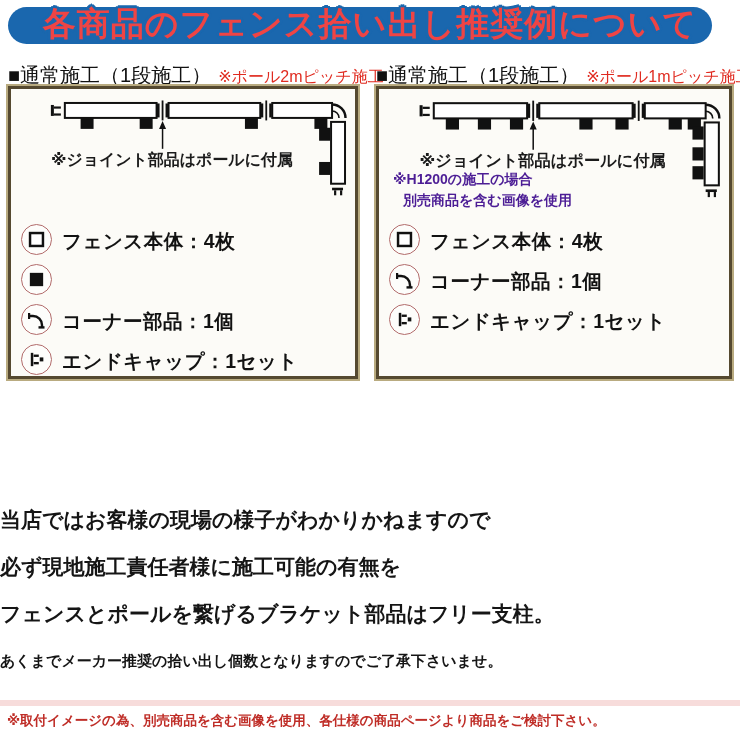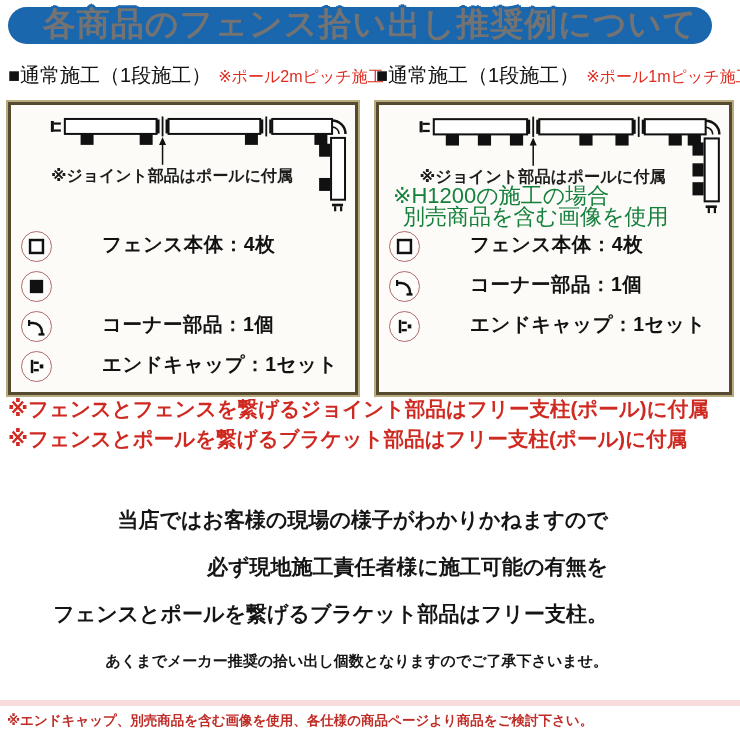--- a/index.html
+++ b/index.html
@@ -6,52 +6,52 @@
   body{
     width:740px;height:740px;background:#ffffff;
     font-family:"Liberation Sans","DejaVu Sans",sans-serif;
   }
   .page{position:relative;width:740px;height:740px;overflow:hidden;background:#fff;}
 
   
   .title-banner{position:absolute;left:8px;top:7px;width:704px;height:37px;
     background:#1a67ae;border-radius:19px;}
   .title-text{position:absolute;left:0;right:0;top:2px;text-align:center;
-    font-size:33px;font-weight:bold;color:#737373;letter-spacing:1px;white-space:nowrap;
+    font-size:33px;font-weight:bold;color:#ef4444;letter-spacing:1px;white-space:nowrap;
     text-shadow:3px 0 0 #1a67ae,-3px 0 0 #1a67ae,0 3px 0 #1a67ae,0 -3px 0 #1a67ae,
       2px 2px 0 #1a67ae,-2px -2px 0 #1a67ae,2px -2px 0 #1a67ae,-2px 2px 0 #1a67ae;}
 
   
   .panel{position:absolute;top:62px;}
   .panel.pleft{left:8px;width:350px;}
   .panel.pright{left:376px;width:356px;}
   .phead{height:24px;font-size:20px;font-weight:normal;color:#111;white-space:nowrap;}
   .phead-pitch{font-size:16px;color:#e02b20;margin-left:7px;}
-  .pbox{position:relative;margin-top:16px;height:293px;box-sizing:border-box;
+  .pbox{position:relative;margin-top:0;height:293px;box-sizing:border-box;
     background:#fcfbf7;border:3px solid #554930;box-shadow:0 0 0 2px #b9ab80;}
   .diagram{display:block;width:100%;margin-top:2px;}
   .svg-note{font-family:"Liberation Sans","DejaVu Sans",sans-serif;
     font-size:16px;font-weight:bold;fill:#1b1b1b;}
-  .h1200{position:absolute;left:14px;top:80px;font-size:22px;font-weight:normal;
-    color:#15803d;line-height:21px;white-space:nowrap;}
+  .h1200{position:absolute;left:14px;top:80px;font-size:14px;font-weight:bold;
+    color:#4c1d95;line-height:21px;white-space:nowrap;}
   .h1200 .ind{padding-left:10px;}
   .parts{position:absolute;left:10px;top:126px;right:4px;}
-  .part{display:flex;align-items:flex-start;height:40px;gap:40px;}
+  .part{display:flex;align-items:flex-end;height:40px;}
   .circ{width:29px;height:29px;border:1.6px solid #b26b6b;border-radius:50%;
     display:flex;align-items:center;justify-content:center;flex:0 0 auto;background:#fdfdfb;}
   .circ svg{display:block;}
   .plabel{margin-left:10px;font-size:19.5px;font-weight:bold;color:#121212;
     letter-spacing:.5px;white-space:nowrap;}
 
   
   .notes{position:absolute;left:8px;top:394px;font-size:20.5px;font-weight:bold;
     color:#cf2a22;line-height:30px;white-space:nowrap;}
 
   
-  .paras{position:absolute;left:0;top:496px;width:608px;text-align:right;
+  .paras{position:absolute;left:0;top:496px;width:608px;text-align:left;
     color:#151515;font-weight:bold;}
   .para{font-size:21px;line-height:47px;white-space:nowrap;}
   .para.last{font-size:15px;}
 
   
   .pink-divider{position:absolute;left:0;top:700px;width:740px;height:6px;background:#f7dcdb;}
   .footnote{position:absolute;left:7px;top:712px;font-size:13.5px;font-weight:bold;
     color:#bf2d27;white-space:nowrap;}
 </style>
 </head>
@@ -206,28 +206,24 @@
                 <rect x="7" y="12.6" width="5.4" height="2.5" fill="#111"></rect>
                 <rect x="13.4" y="7.8" width="3.8" height="4.2" fill="#111"></rect>
               </svg>
             </span>
           <span class="plabel">エンドキャップ：1セット</span>
         </div>
       </div>
     </div>
   </div>
 
-  <div class="notes">
-    <div>※フェンスとフェンスを繋げるジョイント部品はフリー支柱(ポール)に付属</div>
-    <div>※フェンスとポールを繋げるブラケット部品はフリー支柱(ポール)に付属</div>
-  </div>
 
   <div class="paras">
     <div class="para">当店ではお客様の現場の様子がわかりかねますので</div>
     <div class="para">必ず現地施工責任者様に施工可能の有無を</div>
     <div class="para">フェンスとポールを繋げるブラケット部品はフリー支柱。</div>
     <div class="para last">あくまでメーカー推奨の拾い出し個数となりますのでご了承下さいませ。</div>
   </div>
 
   <div class="pink-divider"></div>
-  <div class="footnote">※エンドキャップ、別売商品を含む画像を使用、各仕様の商品ページより商品をご検討下さい。</div>
+  <div class="footnote">※取付イメージの為、別売商品を含む画像を使用、各仕様の商品ページより商品をご検討下さい。</div>
 
 </div>
 
 </body></html>

